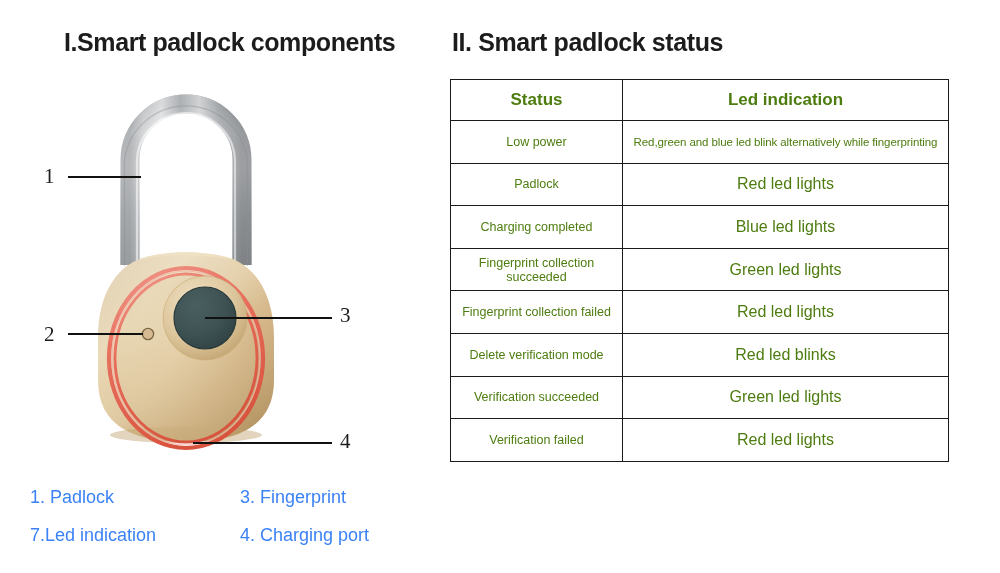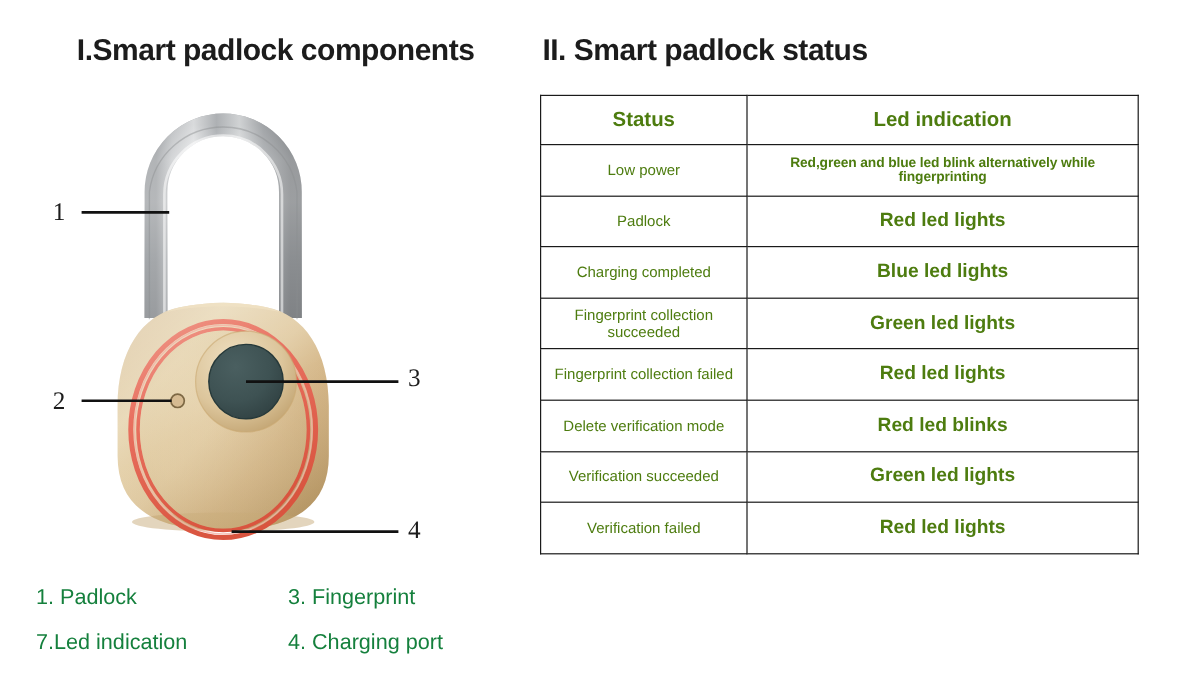--- a/index.html
+++ b/index.html
@@ -58,21 +58,21 @@
     left: 30px;
     top: 478px;
     width: 400px;
     display: grid;
     grid-template-columns: 210px 190px;
     grid-auto-rows: 38px;
     align-items: center;
   }
   .legend-item {
     font-size: 18px;
-    color: #15803d;
+    color: #3b82f6;
     white-space: nowrap;
   }
 
   
   #status-table {
     position: absolute;
     left: 450px;
     top: 79px;
     width: 498px;
     border-collapse: collapse;
@@ -95,21 +95,20 @@
   }
   #status-table tbody td {
     height: 41.6px;
   }
   td.status-cell {
     font-size: 12.5px;
     font-weight: normal;
   }
   td.led-cell {
     font-size: 16px;
-    font-weight: bold;
   }
   td.led-cell.small {
     font-size: 11.5px;
     letter-spacing: -0.1px;
   }
 </style>
 </head>
 <body>
 
 <div class="heading" id="heading-left">I.Smart padlock components</div>

